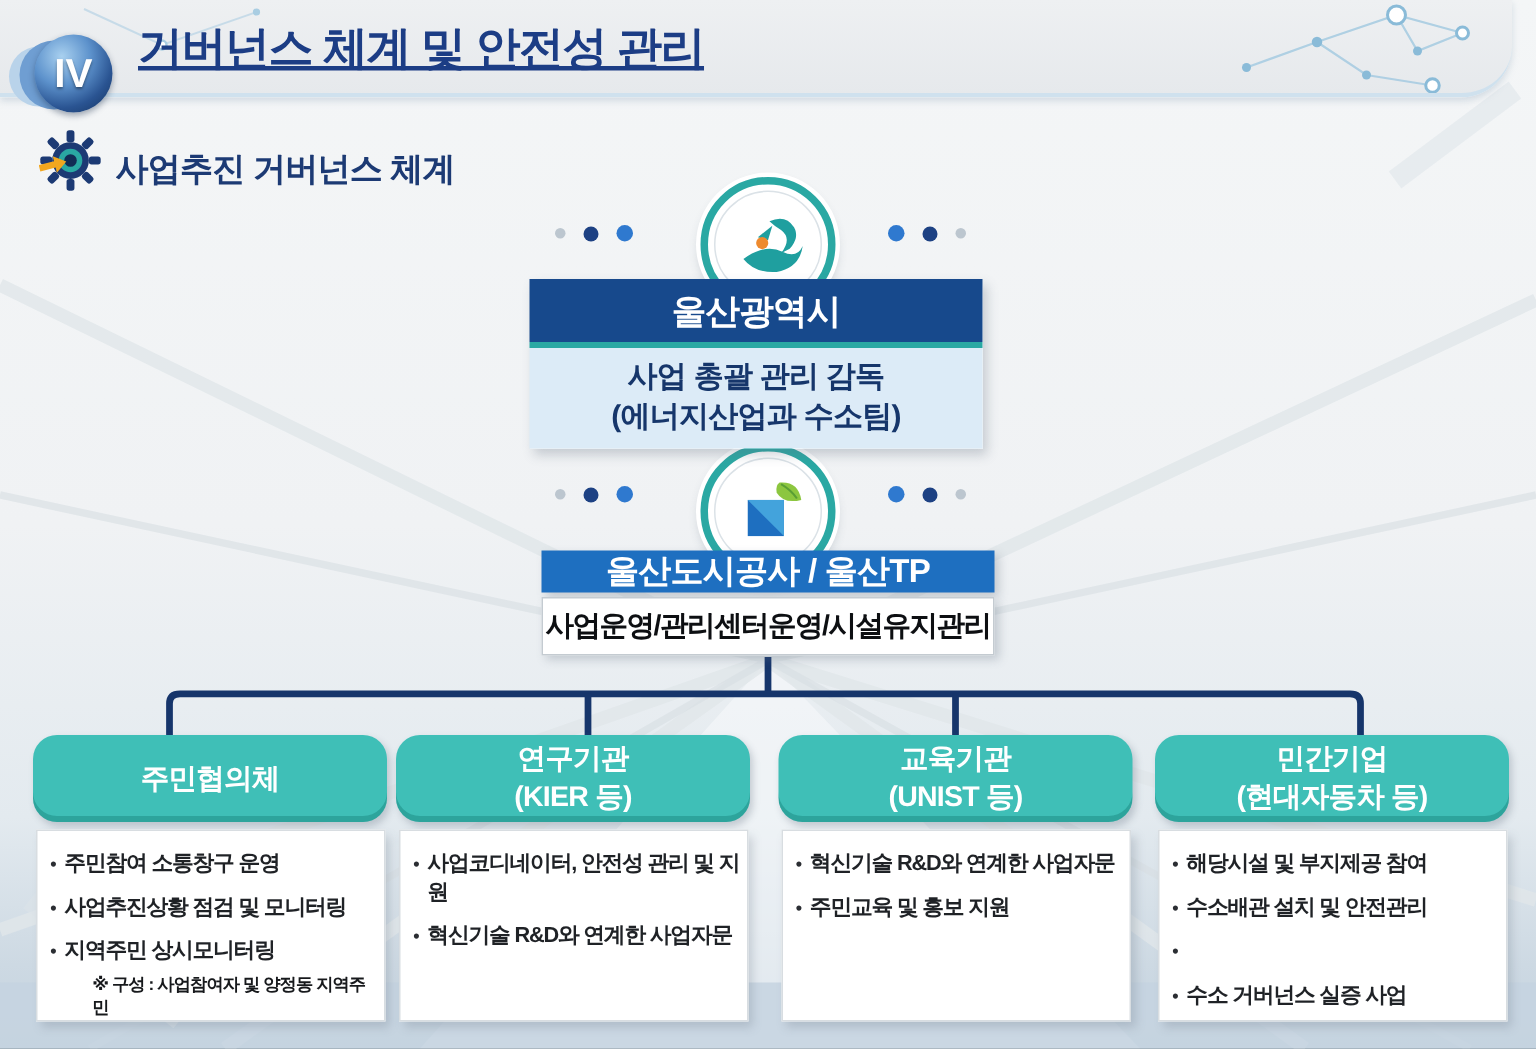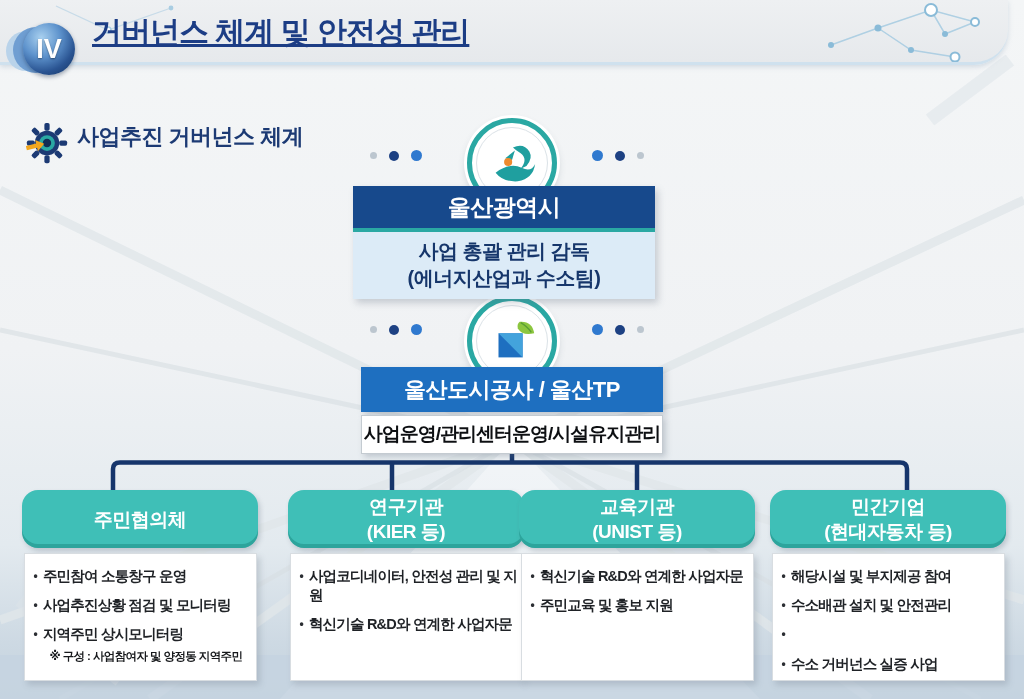--- a/index.html
+++ b/index.html
@@ -21,21 +21,21 @@
   .c1{left:0;top:12px;width:40px;height:40px;background:#b9d3ea;}
   .c2{left:7px;top:8px;width:46px;height:46px;background:#6f9ed2;}
   .sphere{position:absolute;left:17px;top:4px;width:52px;height:52px;border-radius:50%;
     background:radial-gradient(circle at 35% 28%,#a8d0ef 0%,#5d92cc 38%,#2a5492 68%,#12305c 100%);
     color:#fff;font-size:27px;font-weight:800;display:flex;align-items:center;justify-content:center;
     text-shadow:0 1px 2px rgba(0,0,0,.4);box-shadow:0 2px 4px rgba(20,40,70,.4);}
   .title{position:absolute;left:92px;top:12px;margin:0;z-index:7;
     font-size:30px;font-weight:800;letter-spacing:-1px;color:#1c3d85;text-decoration:underline;}
 
   
-  .section-label{position:absolute;left:26px;top:86px;display:flex;align-items:flex-start;gap:9px;z-index:4;margin-top:36px;}
+  .section-label{position:absolute;left:26px;top:86px;display:flex;align-items:flex-end;gap:9px;z-index:4;}
   .section-label .txt{font-size:22px;font-weight:800;letter-spacing:-0.5px;color:#1c3a74;}
 
   
   .dotrow{position:absolute;display:flex;align-items:center;gap:12px;z-index:2;}
   .dotrow span{border-radius:50%;display:block;}
   .d-gray{width:7px;height:7px;background:#bcc6cf;}
   .d-navy{width:10px;height:10px;background:#1d4183;}
   .d-blue{width:11px;height:11px;background:#2f79cf;}
   .dr-tl{left:370px;top:150px;} .dr-tr{left:592px;top:150px;}
   .dr-ml{left:370px;top:324px;} .dr-mr{left:592px;top:324px;}
@@ -52,47 +52,47 @@
   .org-box{position:absolute;z-index:3;box-shadow:3px 4px 7px rgba(100,112,128,.3);}
   .top-box{left:353px;top:186px;width:302px;}
   .top-box-header{height:42px;background:#17498c;color:#fff;font-size:23px;font-weight:800;
     letter-spacing:-0.5px;display:flex;align-items:center;justify-content:center;}
   .teal-strip{height:4px;background:#2aa8a3;}
   .top-box-body{background:#dcebf7;color:#16366b;font-size:20px;font-weight:800;letter-spacing:-0.5px;
     text-align:center;line-height:27px;padding:6px 0 7px;}
 
   
   .mid-box{left:361px;top:367px;width:302px;box-shadow:none;}
-  .mid-box-header{height:45px;background:#1e6fc0;color:#fff;font-size:22px;font-weight:800;
+  .mid-box-header{height:28px;background:#1e6fc0;color:#fff;font-size:22px;font-weight:800;
     letter-spacing:-0.5px;display:flex;align-items:center;justify-content:center;
     box-shadow:3px 3px 6px rgba(100,112,128,.3);}
   .mid-box-body{margin-top:3px;background:#fff;border:1px solid #c4cbd1;color:#0d0f12;
     font-size:19px;font-weight:800;letter-spacing:-1px;text-align:center;padding:5px 0 6px;
     box-shadow:3px 3px 6px rgba(100,112,128,.3);}
 
   
   .connectors{position:absolute;left:0;top:0;z-index:1;}
 
   
   .group-box{position:absolute;top:490px;width:236px;z-index:3;}
   .group-box:nth-child(1){left:22px;}
-  .group-box:nth-child(2){left:288px;}
+  .group-box:nth-child(2){left:264px;}
   .group-box:nth-child(3){left:519px;}
   .group-box:nth-child(4){left:770px;}
   .group-header{height:58px;border-radius:16px;background:#3fbfb7;color:#fff;
     display:flex;flex-direction:column;align-items:center;justify-content:center;
     font-size:19px;font-weight:800;letter-spacing:-0.5px;line-height:25px;
     box-shadow:inset 0 -4px 0 rgba(16,120,114,.38),2px 3px 5px rgba(100,112,128,.3);}
   .group-body{margin:5px auto 0;width:218px;height:113px;background:#fff;
     border:1px solid #d8dde1;box-shadow:3px 4px 6px rgba(110,122,136,.28);
     padding:13px 4px 0 9px;}
   .bullet{display:flex;gap:6px;margin-bottom:10px;
     font-size:14.5px;font-weight:700;letter-spacing:-0.8px;line-height:1.32;color:#1f2226;}
   .b-dot{font-size:12px;line-height:1.6;color:#2b2e33;}
-  .note{margin:-6px 0 0 16px;font-size:11.5px;font-weight:700;letter-spacing:-0.6px;color:#17191c;}
+  .note{margin:-6px 0 0 28px;font-size:11.5px;font-weight:700;letter-spacing:-0.6px;color:#17191c;}
 </style>
 </head>
 <body>
 
 <div class="slide">
 
   <svg class="bg" width="1024" height="699" viewBox="0 0 1024 699">
     <polygon points="512,440 280,699 760,699" fill="#f8fafb" opacity="0.55"></polygon>
     <g stroke="#e1e7ea" stroke-width="9" opacity="0.8">
       <line x1="512" y1="440" x2="0" y2="190"></line>

